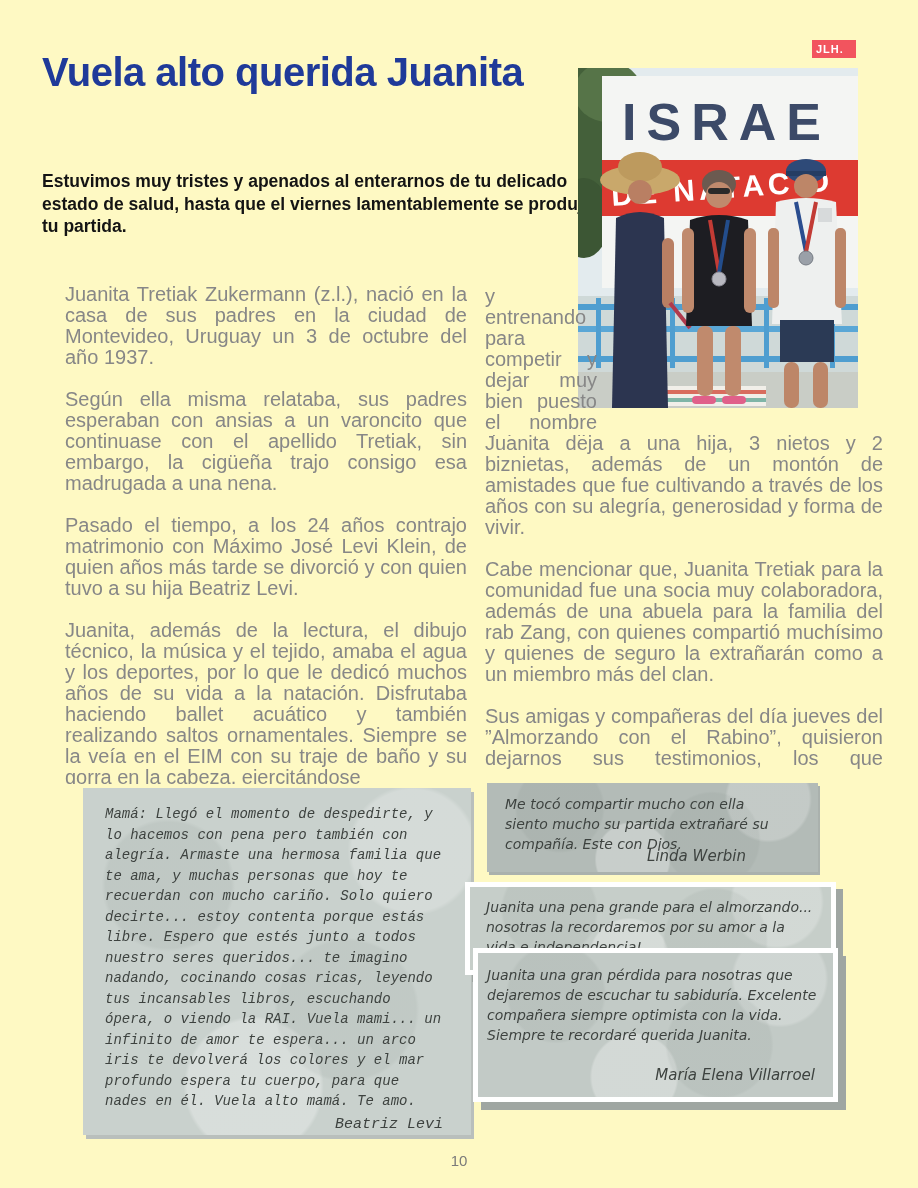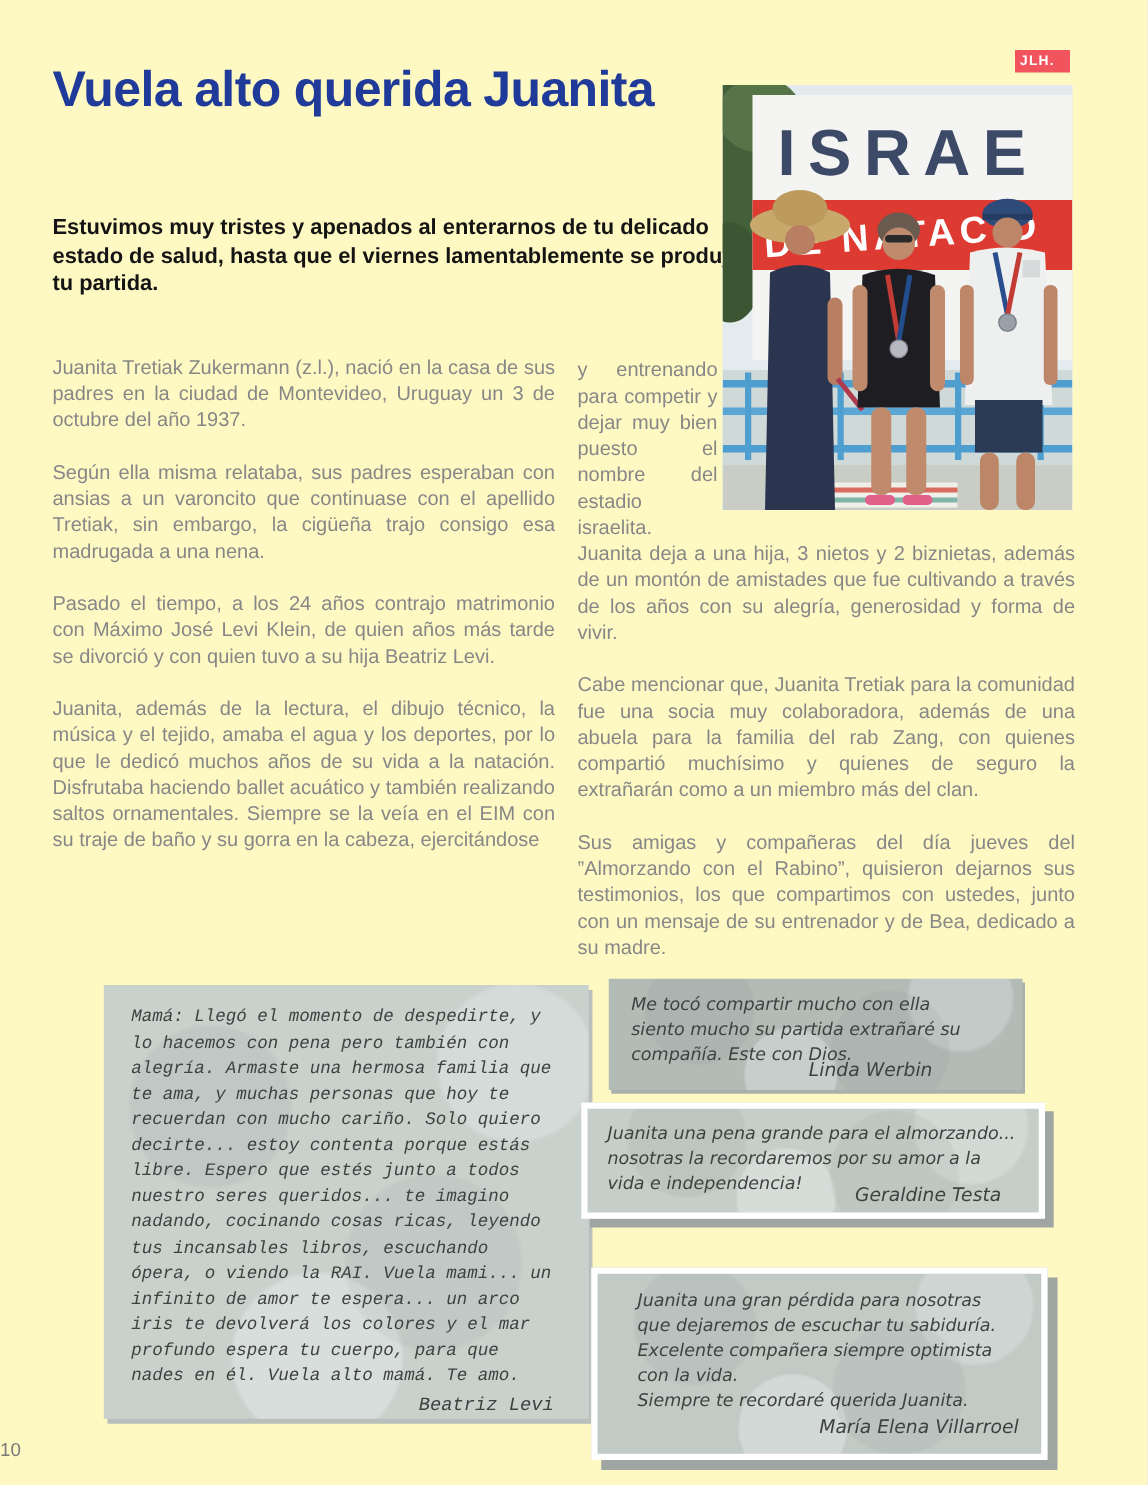--- a/index.html
+++ b/index.html
@@ -24,21 +24,21 @@
     background:#f2545e; color:#ffffff; font-weight:bold; font-size:11px;
     letter-spacing:1px; line-height:18px; padding-left:4px; box-sizing:border-box;
   }
   
   .photo{
     position:absolute; left:578px; top:68px; width:280px; height:340px;
     overflow:hidden; background:#dfe9ee;
   }
   .photo svg{display:block;}
   
-  .col{position:absolute; color:#878787; font-size:16px; line-height:21px; text-align:justify; overflow:hidden;}
+  .col{position:absolute; color:#878787; font-size:20px; line-height:21px; text-align:justify; overflow:hidden;margin-left:23px;}
   .col p{margin:0 0 21px 0;}
   .col-left{left:42px; top:284px; width:402px; height:500px;}
   .col-side{left:462px; top:286px; width:112px; height:150px;}
   .col-right{left:462px; top:433px; width:398px; height:336px;}
   
   .card{
     position:absolute; box-sizing:border-box;
     color:#3d423f;
     font-family:"DejaVu Sans", sans-serif; font-style:italic;
     background-color:#c9d1cd;
@@ -66,32 +66,32 @@
   .card-linda .sig{right:72px; bottom:6px;margin-top:20px;}
   .card-geraldine{
     left:465px; top:882px; width:371px; height:93px; padding:10px 16px;
     font-size:14px; line-height:20px;
     background-color:#c6cec9;
     border:5px solid #ffffff;
     box-shadow:7px 7px 0 #9fa6a2;
   }
   .card-geraldine .sig{right:30px; bottom:4px;}
   .card-maria{
-    left:473px; top:1014px; width:365px; height:154px; padding:12px 32px;
+    left:473px; top:948px; width:365px; height:154px; padding:12px 9px;
     font-size:14px; line-height:20px;
     background-color:#c2cac6;
     border:5px solid #ffffff;
     box-shadow:8px 8px 0 #9fa6a2;
     font-style:italic;
   }
   .card-maria .sig{right:18px; bottom:12px;}
   
   .page-number{
     position:absolute; left:0; top:1152px; width:918px;
-    font-size:15px; color:#7a7a7a;
+    text-align:center; font-size:15px; color:#7a7a7a;
   }
   .banner-word{font-family:"Liberation Sans", sans-serif; font-weight:bold;}
 </style>
 </head>
 <body>
 
 <div class="page">
 
   <h1 class="title">Vuela alto querida Juanita</h1>
 

